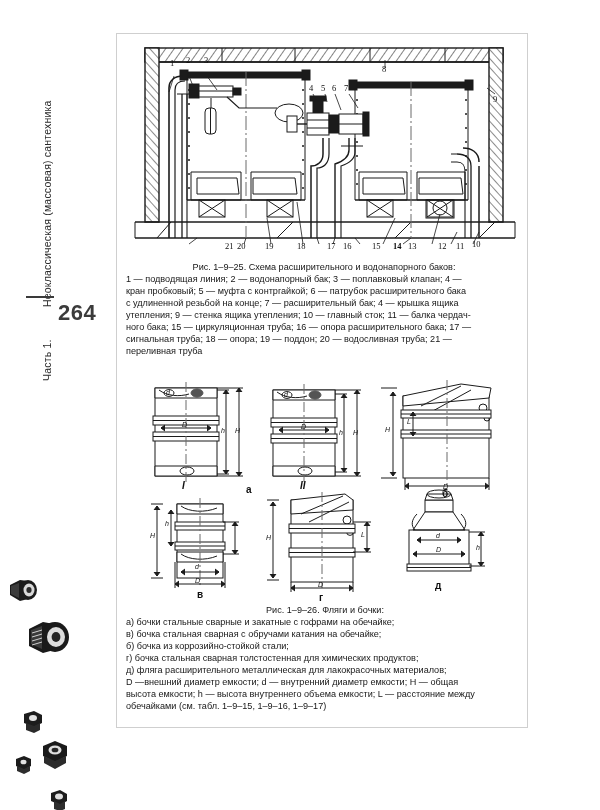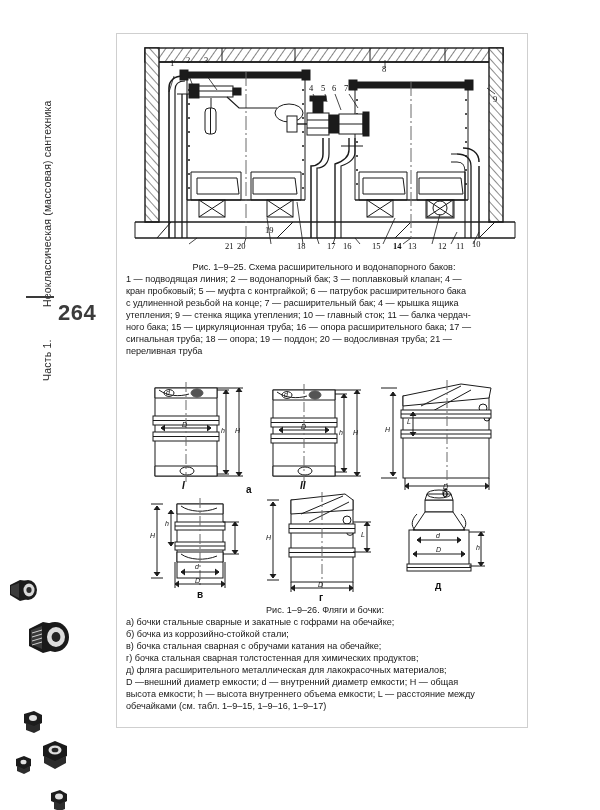--- a/index.html
+++ b/index.html
@@ -396,21 +396,21 @@
     <span class="numlabel" style="left:77px;  top:13px;">3</span>
     <span class="numlabel" style="left:182px; top:41px;">4</span>
     <span class="numlabel" style="left:194px; top:41px;">5</span>
     <span class="numlabel" style="left:205px; top:41px;">6</span>
     <span class="numlabel" style="left:217px; top:41px;">7</span>
     <span class="numlabel" style="left:255px; top:22px;">8</span>
     <span class="numlabel" style="left:366px; top:52px;">9</span>
 
     <span class="numlabel" style="left:56px;  top:199px;margin-left:42px;">21</span>
     <span class="numlabel" style="left:110px; top:199px;">20</span>
-    <span class="numlabel" style="left:138px; top:183px;text-align:right;">19</span>
+    <span class="numlabel" style="left:138px; top:199px;text-align:right;">19</span>
     <span class="numlabel" style="left:170px; top:199px;">18</span>
     <span class="numlabel" style="left:200px; top:199px;">17</span>
     <span class="numlabel" style="left:216px; top:199px;">16</span>
     <span class="numlabel" style="left:245px; top:199px;">15</span>
     <span class="numlabel" style="left:266px; top:199px;font-weight:bold;">14</span>
     <span class="numlabel" style="left:281px; top:199px;">13</span>
     <span class="numlabel" style="left:311px; top:199px;">12</span>
     <span class="numlabel" style="left:329px; top:199px;">11</span>
     <span class="numlabel" style="left:345px; top:197px;">10</span>
   </div>
@@ -631,22 +631,22 @@
     <span class="sublabel" style="left:115px; top:110px;">а</span>
     <span class="sublabel" style="left:311px; top:114px;">б</span>
     <span class="sublabel" style="left:66px;  top:215px;">в</span>
     <span class="sublabel" style="left:188px; top:218px;">г</span>
     <span class="sublabel" style="left:304px; top:206px;">д</span>
   </div>
 
   <div id="caption-2" class="caption">
     <span class="cap-title">Рис. 1–9–26. Фляги и бочки:</span>
     <span class="cap-line">а) бочки стальные сварные и закатные с гофрами на обечайке;</span>
+    <span class="cap-line">в) бочка стальная сварная с обручами катания на обечайке;</span>
     <span class="cap-line">б) бочка из коррозийно-стойкой стали;</span>
-    <span class="cap-line">в) бочка стальная сварная с обручами катания на обечайке;</span>
     <span class="cap-line">г) бочка стальная сварная толстостенная для химических продуктов;</span>
     <span class="cap-line">д) фляга расширительного металлическая для лакокрасочных материалов;</span>
     <span class="cap-line">D —внешний диаметр емкости; d — внутренний диаметр емкости; H — общая</span>
     <span class="cap-line">высота емкости; h — высота внутреннего объема емкости; L — расстояние между</span>
     <span class="cap-line">обечайками (см. табл. 1–9–15, 1–9–16, 1–9–17)</span>
   </div>
 
 </div>
 
 </body></html>

